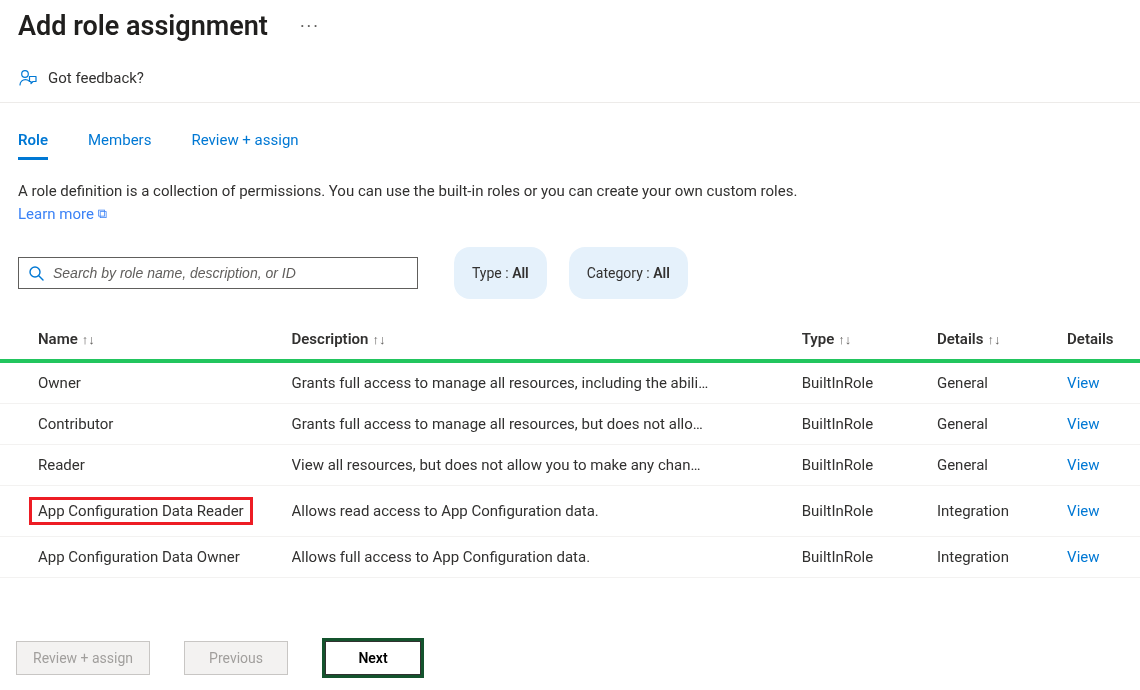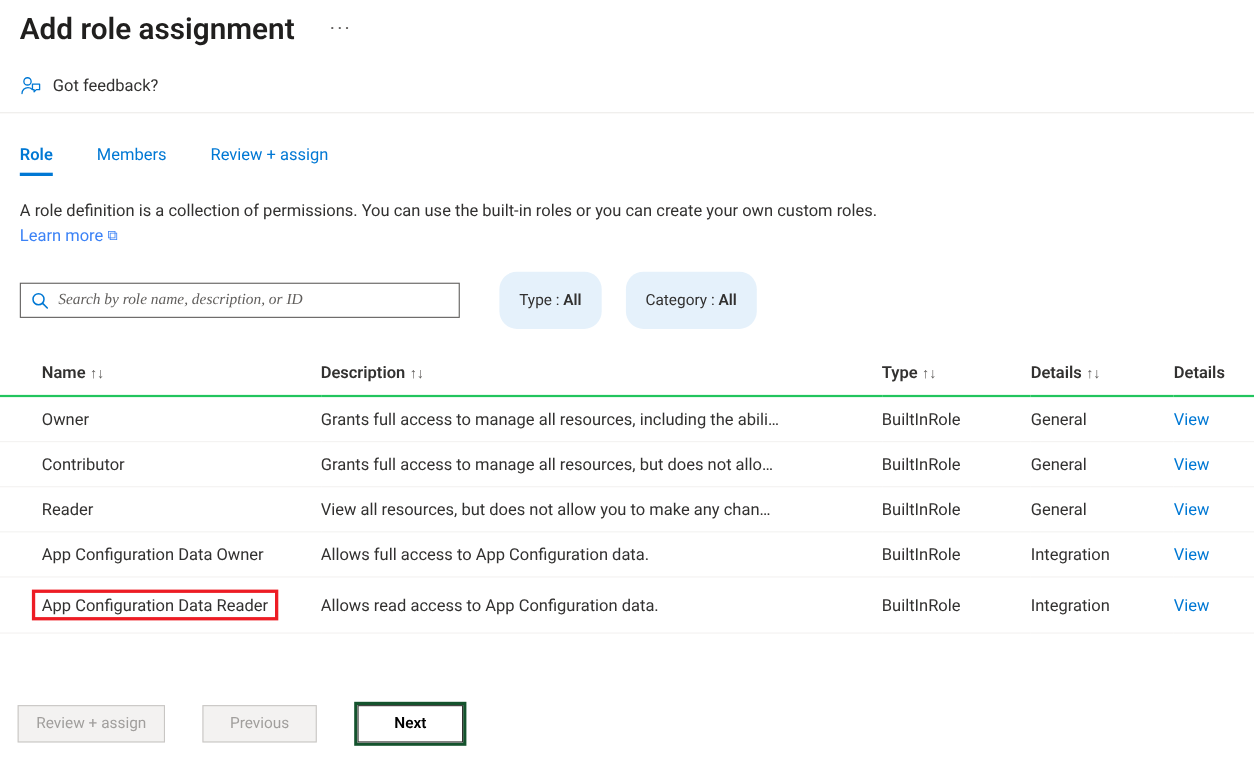--- a/index.html
+++ b/index.html
@@ -95,21 +95,21 @@
     left: 10px;
     top: 50%;
     transform: translateY(-50%);
   }
   .search-input {
     width: 100%;
     height: 32px;
     border: 1px solid #605e5c;
     padding: 0 10px 0 34px;
     font-size: 14px;
-    font-family: Liberation Serif, serif;
+    font-family: Liberation Sans, sans-serif;
     font-style: italic;
     color: #605e5c;
     outline: none;
   }
   .search-input::placeholder { font-style: italic; color: #605e5c; }
   .pill {
     background: #e5f1fb;
     border-radius: 16px;
     padding: 18px 18px;
     font-size: 14px;
@@ -124,21 +124,21 @@
   }
   table.roles th, table.roles td {
     text-align: left;
     padding: 11px 10px 11px 0;
     font-size: 15px;
   }
   table.roles th:first-child, table.roles td:first-child { padding-left: 38px; }
   table.roles thead th {
     font-weight: 600;
     color: #323130;
-    border-bottom: 2px solid #22c55e;
+    border-bottom: 4px solid #22c55e;
   }
   .sort-icon {
     font-size: 13px;
     margin-left: 4px;
     color: #605e5c;
   }
   table.roles tbody tr { border-bottom: 1px solid #f3f2f1; }
   table.roles tbody td { color: #323130; }
   .col-name { width: 280px; }
   .col-desc { width: 490px; }
@@ -283,29 +283,29 @@
         <td><a class="view-link">View</a></td>
       </tr>
       <tr>
         <td>Reader</td>
         <td class="desc-cell">View all resources, but does not allow you to make any chan…</td>
         <td>BuiltInRole</td>
         <td>General</td>
         <td><a class="view-link">View</a></td>
       </tr>
       <tr>
+        <td><span class="red-box">App Configuration Data Reader</span></td>
+        <td class="desc-cell">Allows read access to App Configuration data.</td>
+        <td>BuiltInRole</td>
+        <td>Integration</td>
+        <td><a class="view-link">View</a></td>
+      </tr>
+      <tr>
         <td>App Configuration Data Owner</td>
         <td class="desc-cell">Allows full access to App Configuration data.</td>
-        <td>BuiltInRole</td>
-        <td>Integration</td>
-        <td><a class="view-link">View</a></td>
-      </tr>
-      <tr>
-        <td><span class="red-box">App Configuration Data Reader</span></td>
-        <td class="desc-cell">Allows read access to App Configuration data.</td>
         <td>BuiltInRole</td>
         <td>Integration</td>
         <td><a class="view-link">View</a></td>
       </tr>
     </tbody>
 </table>
 
 <div class="footer">
   <button class="btn disabled">Review + assign</button>
   <button class="btn disabled">Previous</button>

